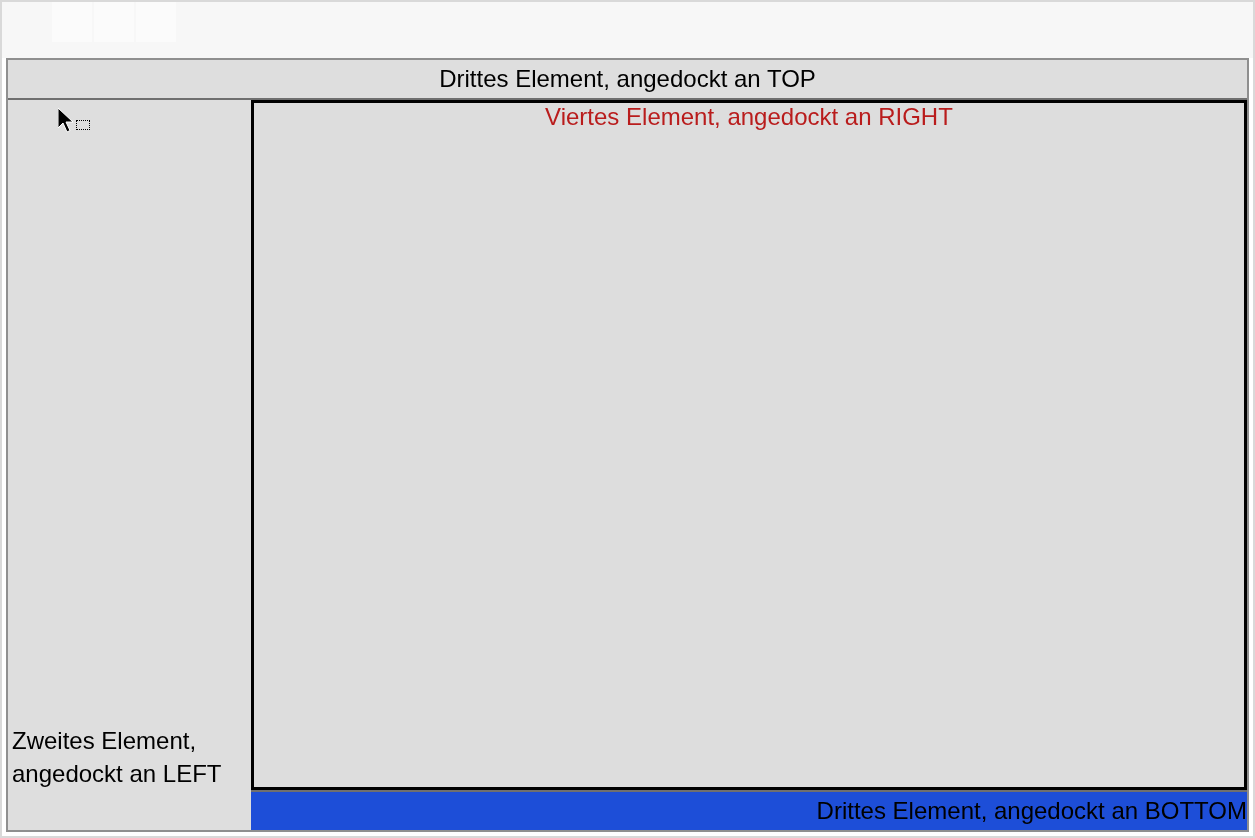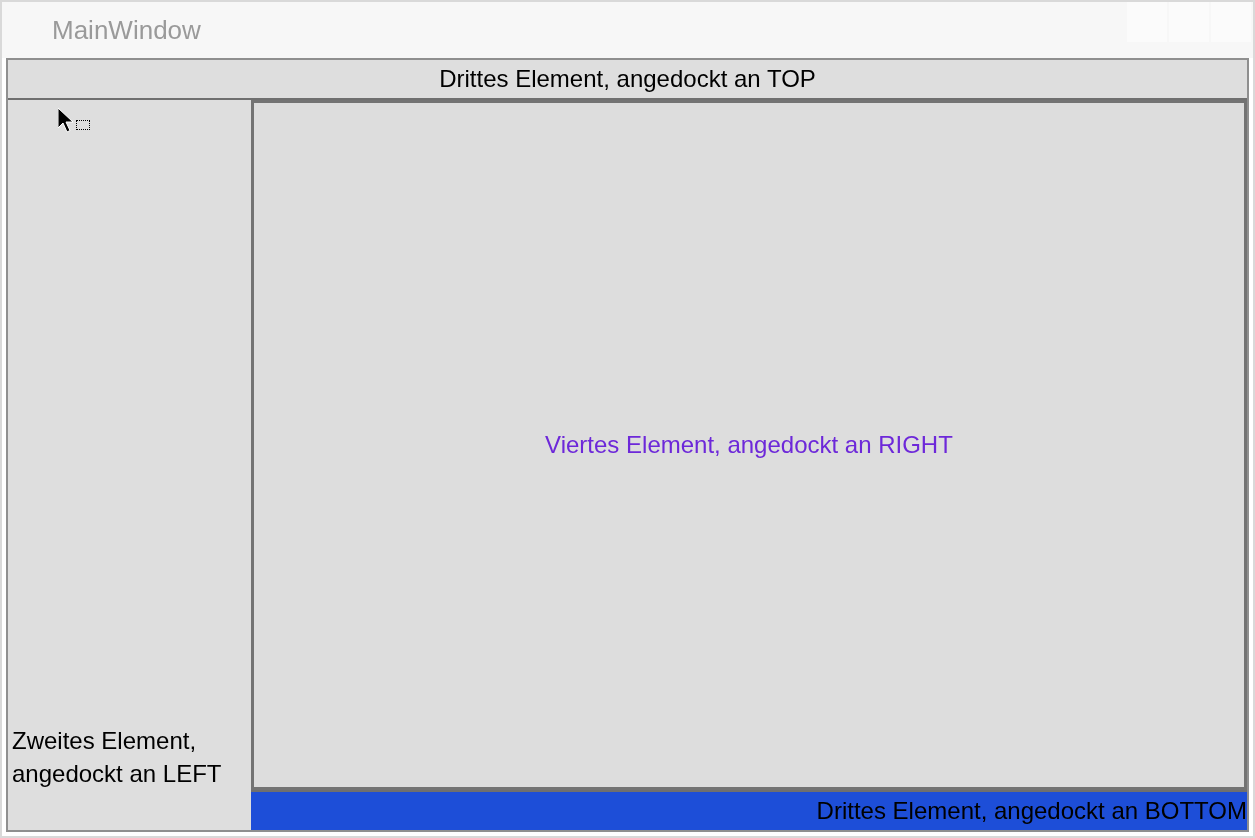--- a/index.html
+++ b/index.html
@@ -77,27 +77,26 @@
       align-items: flex-end;
       padding: 0 4px;
       font-size: 24px;
       color: #000;
       line-height: 1.35;
       background: #dedede;
       position: relative;
     }
     .right-panel {
       flex: 1;
-      border: 3px solid #737373;
+      border: 3px solid #000000;
       background: #dddddd;
       display: flex;
-      align-items: center;
       justify-content: center;
       font-size: 24px;
-      color: #6d28d9;
+      color: #b91c1c;
     }
     .bottom-panel {
       height: 40px;
       border-top: 2px solid #6f6f6f;
       margin-left: 243px;
       display: flex;
       align-items: center;
       justify-content: flex-end;
       font-size: 24px;
       color: #000;
@@ -121,21 +120,20 @@
       height: 10px;
       border: 1.5px dotted #000;
       background: transparent;
     }
   </style>
 </head>
 <body>
 
 <div class="window">
   <div class="titlebar">
-    <div class="titlebar-title">MainWindow</div>
     <div class="window-controls">
       <div class="ctrl"></div>
       <div class="ctrl"></div>
       <div class="ctrl"></div>
     </div>
   </div>
 
   <div class="client-area">
     <div class="top-panel">
       <span>Drittes Element, angedockt an TOP</span>

